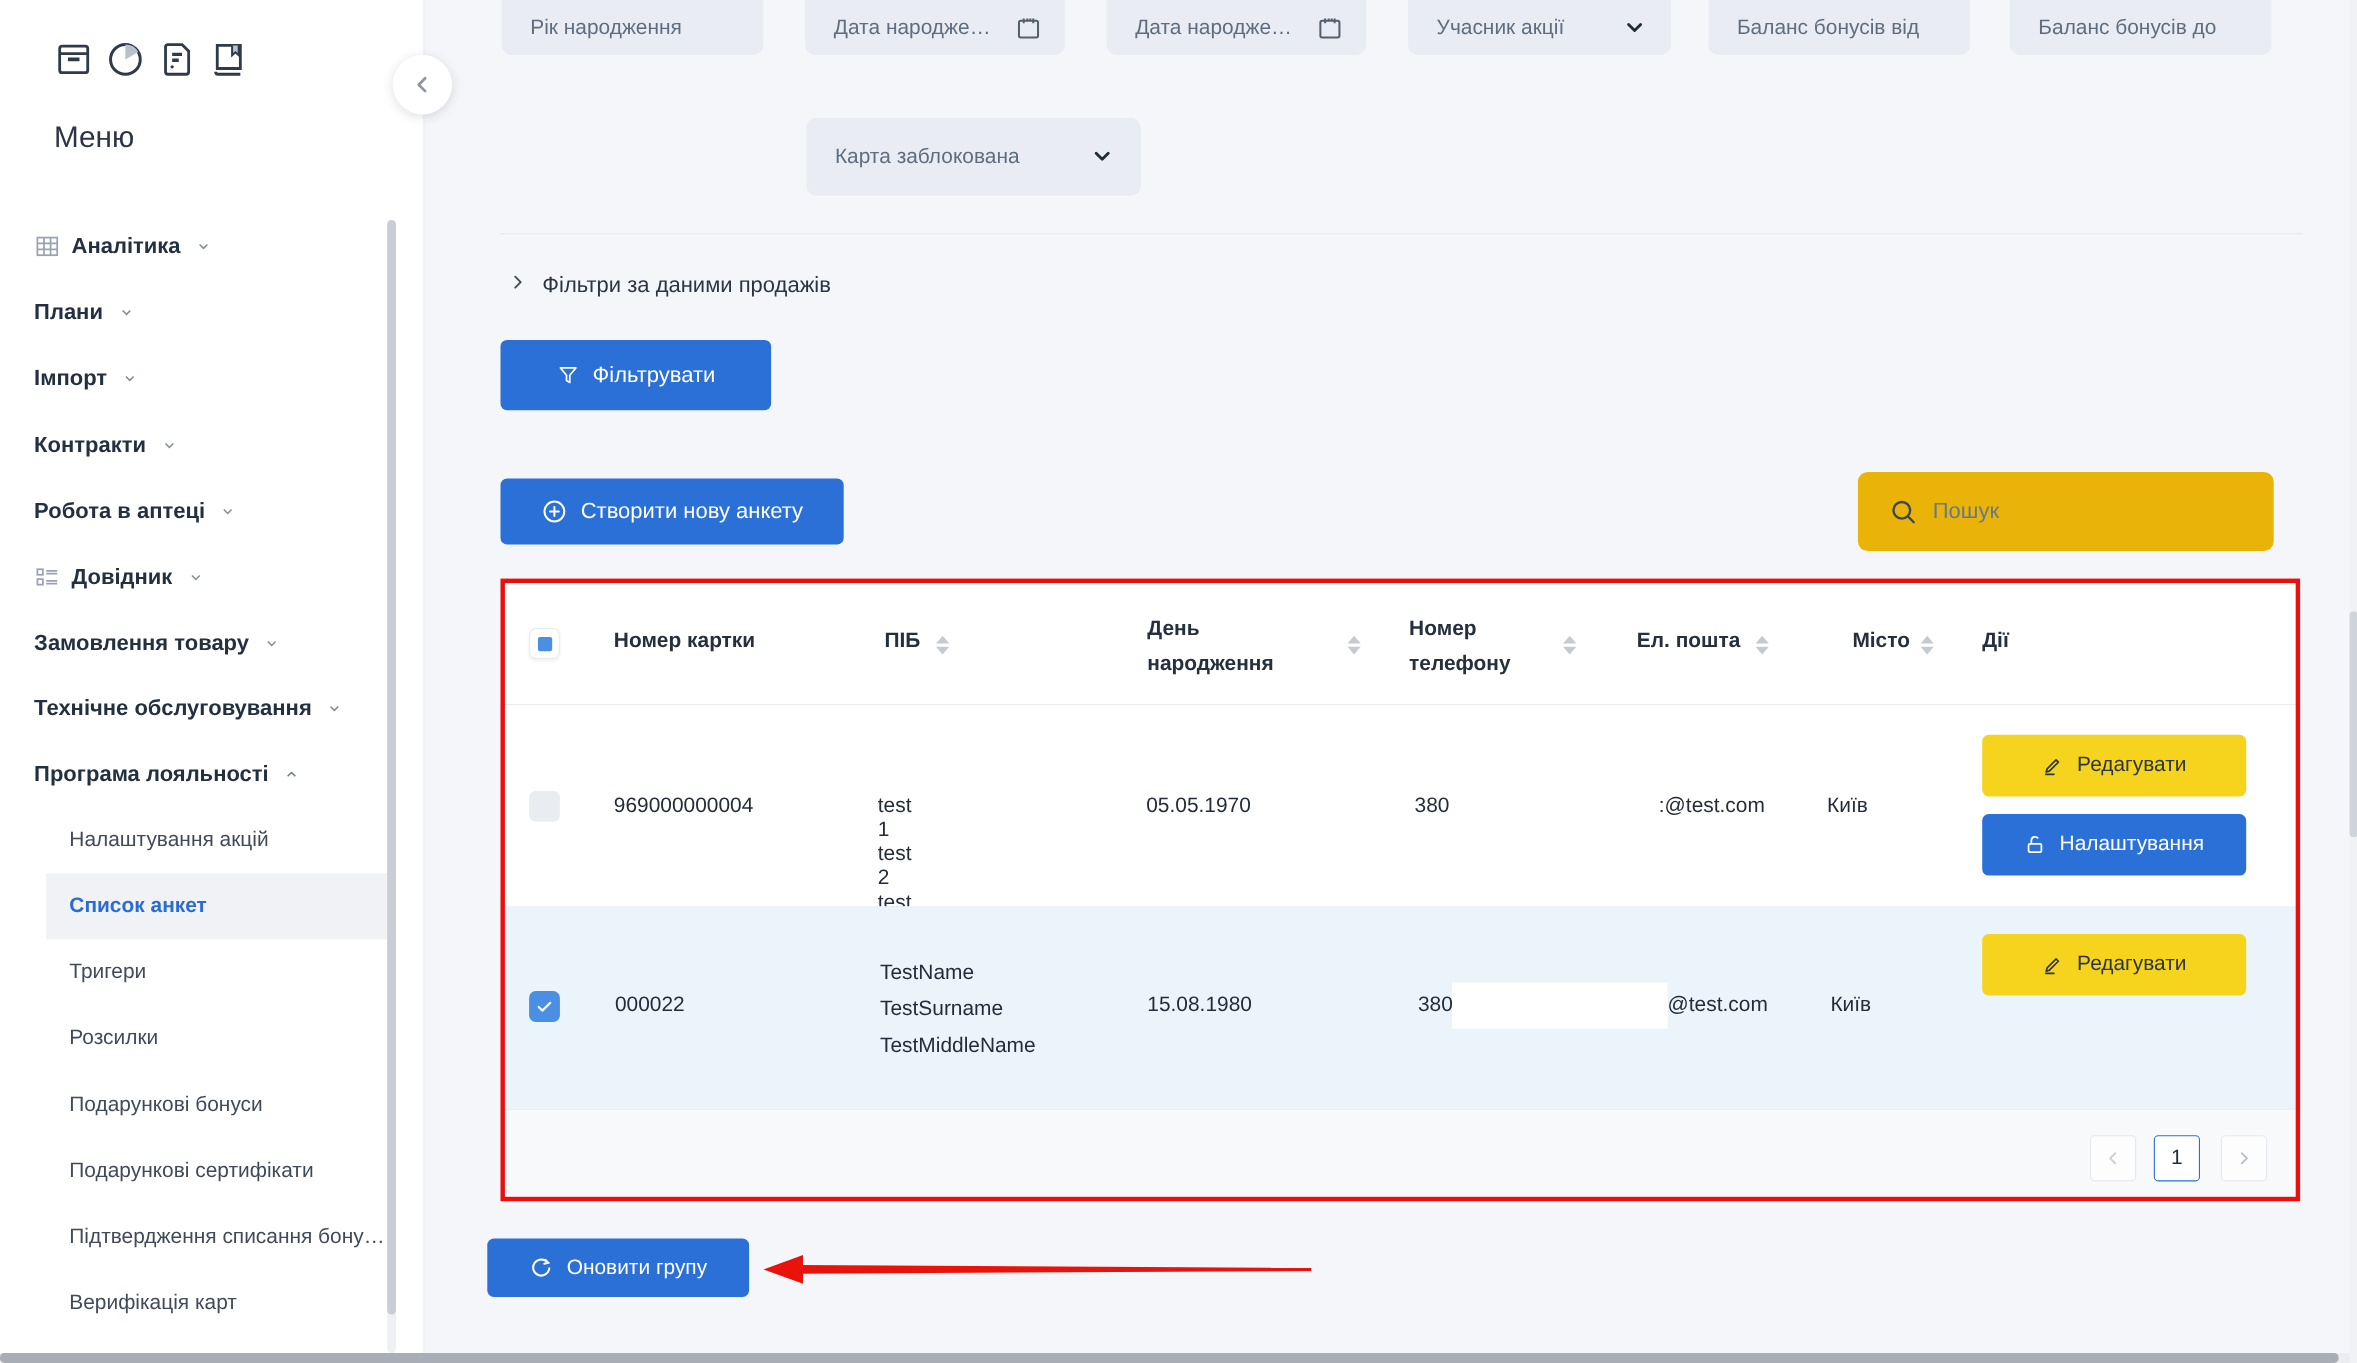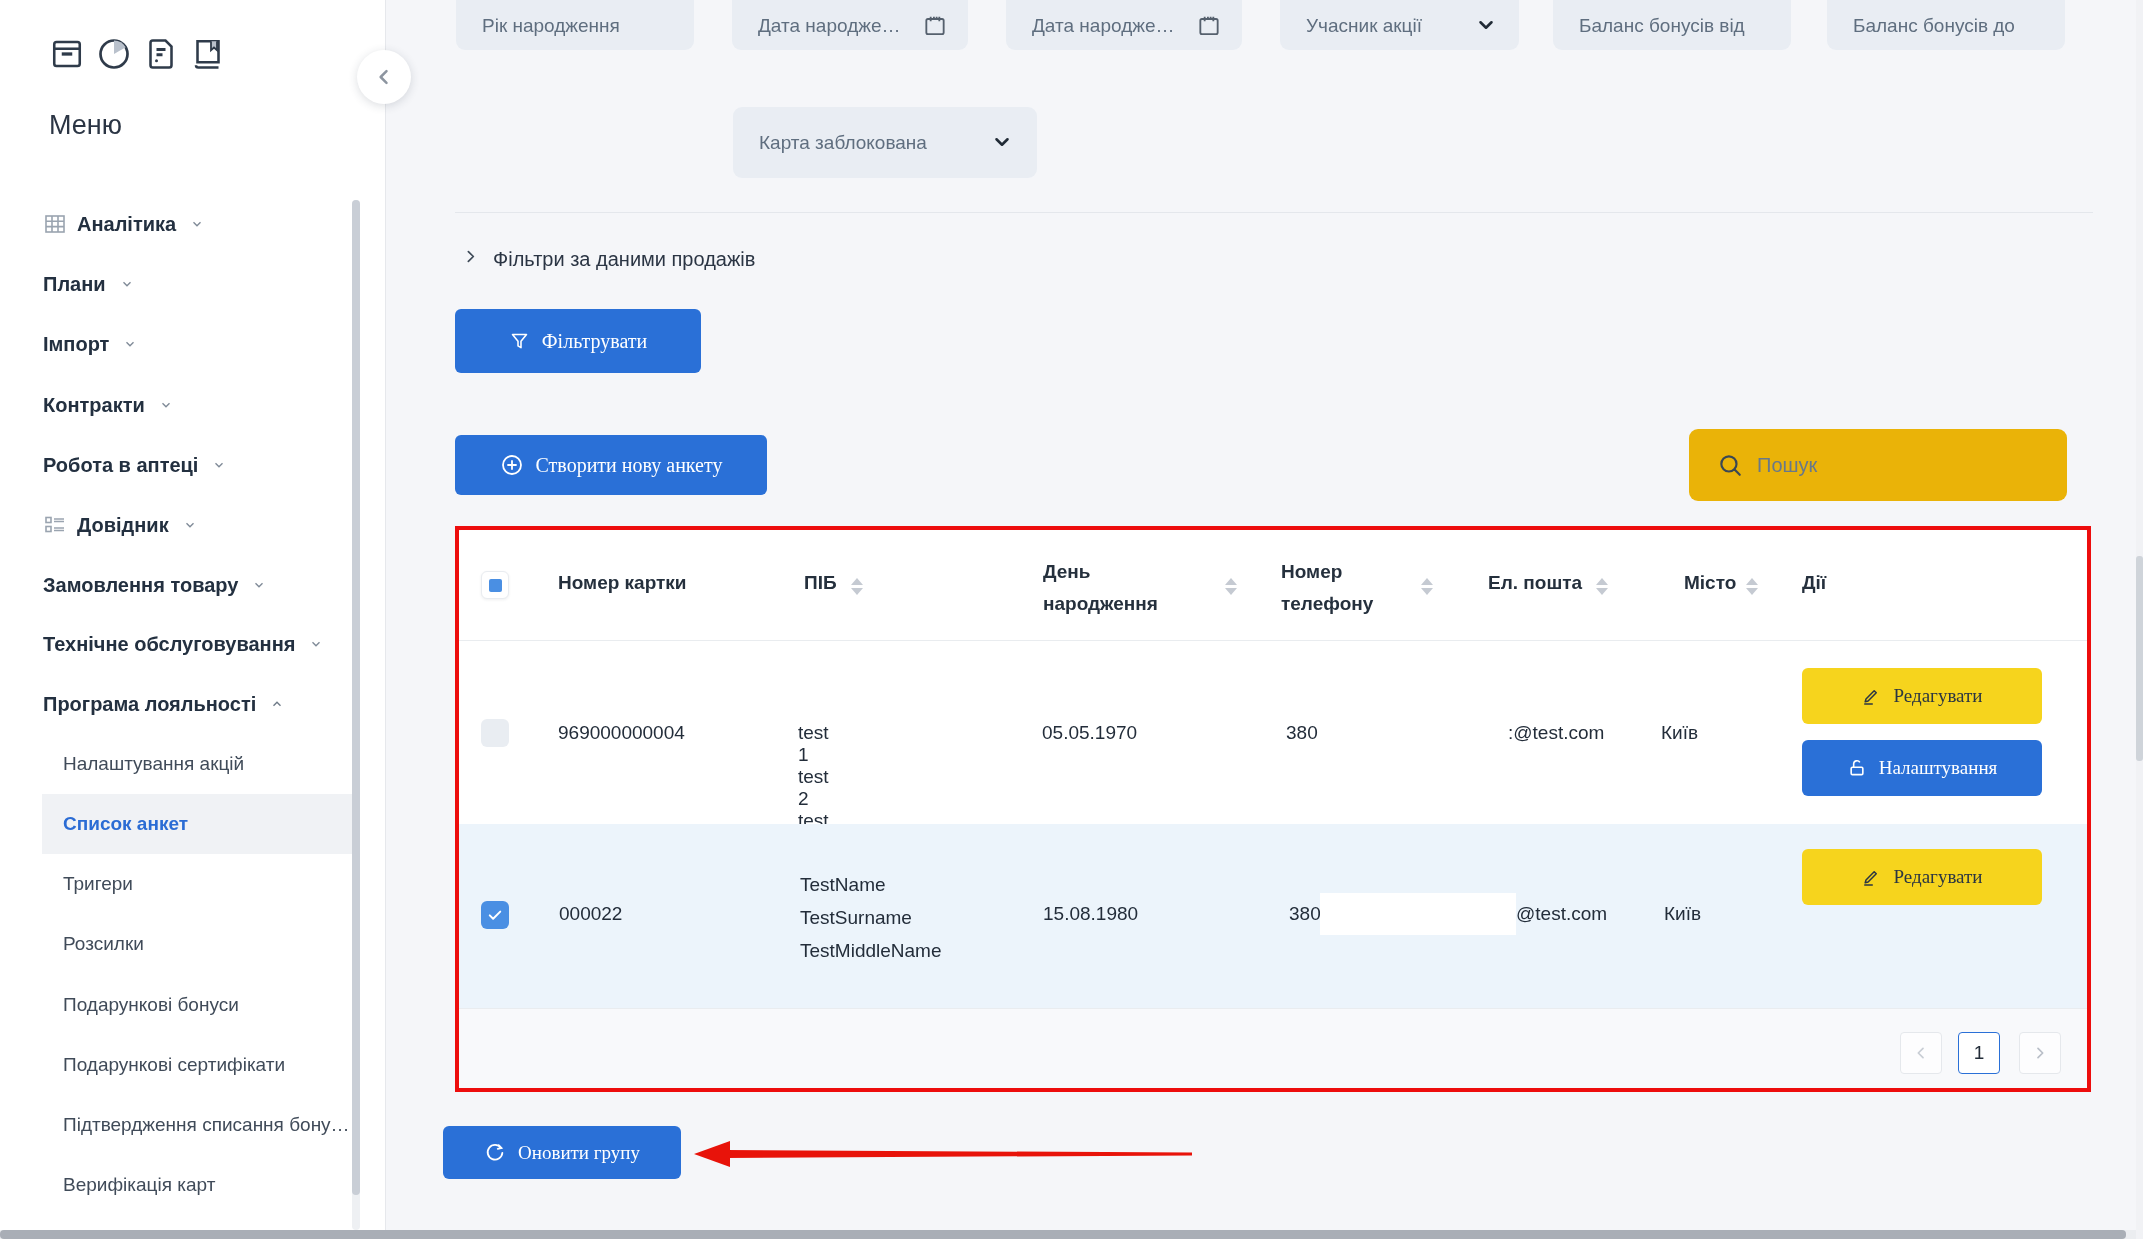--- a/index.html
+++ b/index.html
@@ -8,41 +8,41 @@
   #stage { position:relative; width:2143px; height:1239px; overflow:hidden; background:#f5f6f9; }
   .abs { position:absolute; }
 
   
   .sidebar { left:0; top:0; width:386px; height:1239px; background:#ffffff; border-right:1px solid #e6e8ec; }
   .logo-row { left:49px; top:36px; display:flex; gap:11px; }
   .logo-ic { width:36px; height:36px; color:#2f3b4a; }
   .collapse-btn { left:357px; top:50px; width:54px; height:54px; border-radius:50%; background:#fff;
     box-shadow:0 2px 10px rgba(40,50,70,.16); display:flex; align-items:center; justify-content:center; z-index:30; }
   .menu-title { left:49px; top:110px; font-size:27px; color:#2b3544; }
-  .mi { left:43px; height:30px; display:flex; align-items:center; gap:10px;justify-content:space-between; }
+  .mi { left:31px; height:30px; display:flex; align-items:center; gap:10px;justify-content:space-between; }
   .mi .lbl { font-size:20px; font-weight:700; color:#233040; white-space:nowrap; }
   .mi .chev { color:#808b98; margin-left:4px; display:flex; }
   .mi .sect-ic { width:24px; height:24px; color:#9aa4b0; }
   .sub { left:63px; height:28px; display:flex; align-items:center; }
   .sub .lbl { font-size:19px; color:#404b59; white-space:nowrap; }
   .sub-active-bg { left:42px; top:794px; width:314px; height:60px; background:#f0f2f5; }
   .sub.active .lbl { color:#2b6cd4; font-weight:700; }
   .sb-track { left:352px; top:200px; width:8px; height:1030px; background:#eef0f3; border-radius:4px; }
   .sb-thumb { left:352px; top:200px; width:8px; height:995px; background:#c9ced6; border-radius:4px; }
 
   
   .main-bg { left:386px; top:0; width:1757px; height:1239px; background:#f5f6f9; }
   .fb { background:#e9edf3; border-radius:9px; display:flex; align-items:center; padding-left:26px; color:#5f6e7f; font-size:19px; }
   .fb.row1 { top:-20px; height:70px; padding-top:22px; }
   .fb.row2 { top:107px; height:71px; }
   .fb .ric { position:absolute; display:flex; }
   .divider { left:455px; top:212px; width:1638px; height:1px; background:#e4e7ec; }
   .toggle-lbl { font-size:20px; color:#2b3544; }
   .btn { border-radius:6px; display:flex; align-items:center; justify-content:center; gap:12px; cursor:pointer; border:none; }
-  .btn .t { font-size:20px;font-family:Liberation Serif, serif; }
+  .btn .t { font-size:20px; }
   .btn-blue { background:#2a70d7; color:#fff; }
   .btn-yellow { background:#f6d41d; color:#2b3642; }
   .btn-red { background:#cd3b1d; color:#fff; }
   .search-box { left:1689px; top:429px; width:378px; height:72px; background:#eab308; border-radius:9px; display:flex; align-items:center; padding-left:28px; gap:14px; }
   .search-box input { border:none; outline:none; background:transparent; font-size:20px; color:#31404f; width:280px; font-family:inherit; }
   .search-box input::placeholder { color:#68788a; }
 
   
   .red-rect { left:455px; top:526px; width:1636px; height:566px; border:4px solid #ed0d0d; z-index:20; pointer-events:none; }
   .card { left:459px; top:530px; width:1628px; height:558px; background:#fff; border-radius:3px; }

